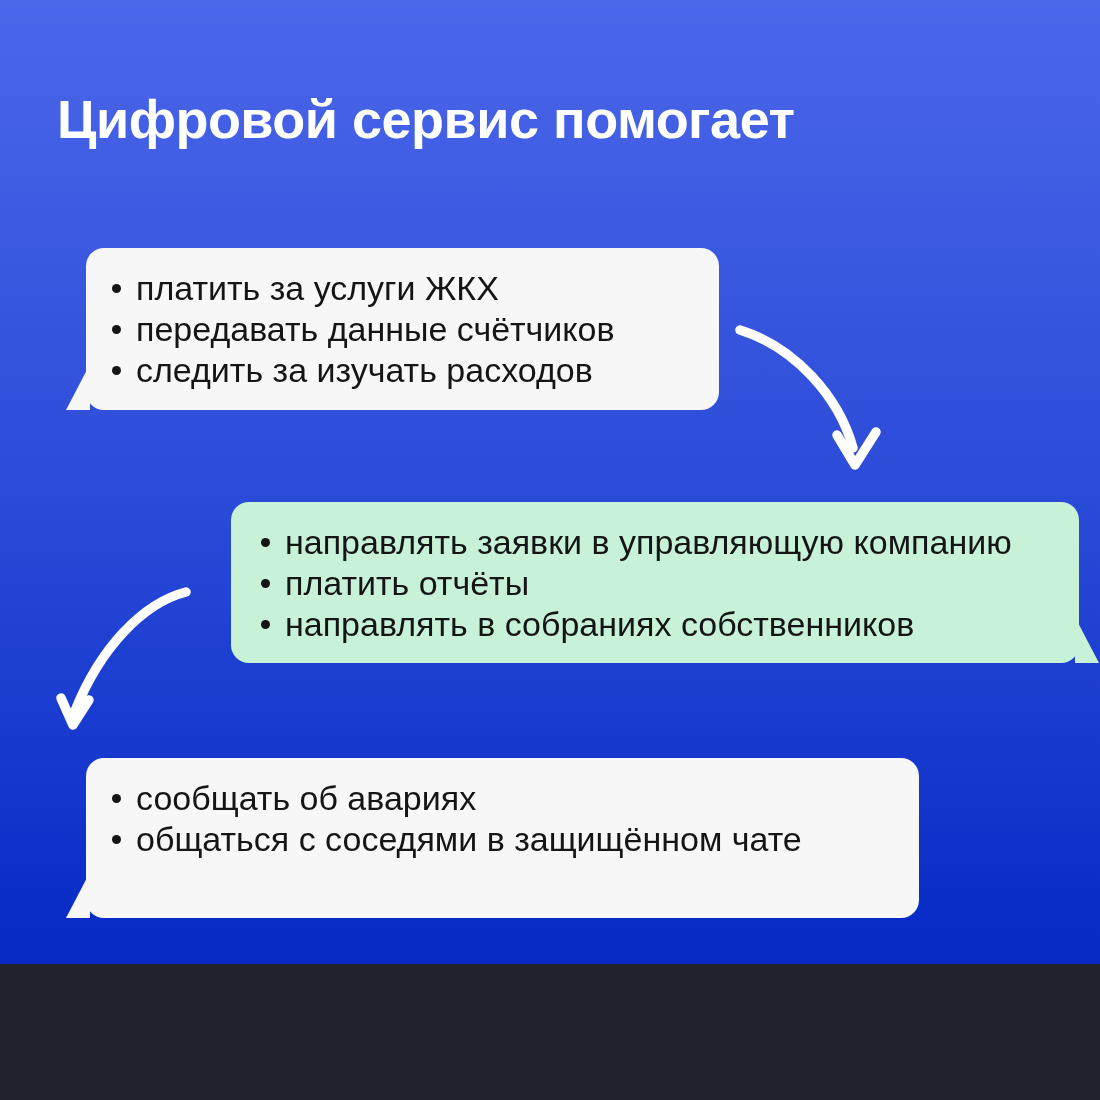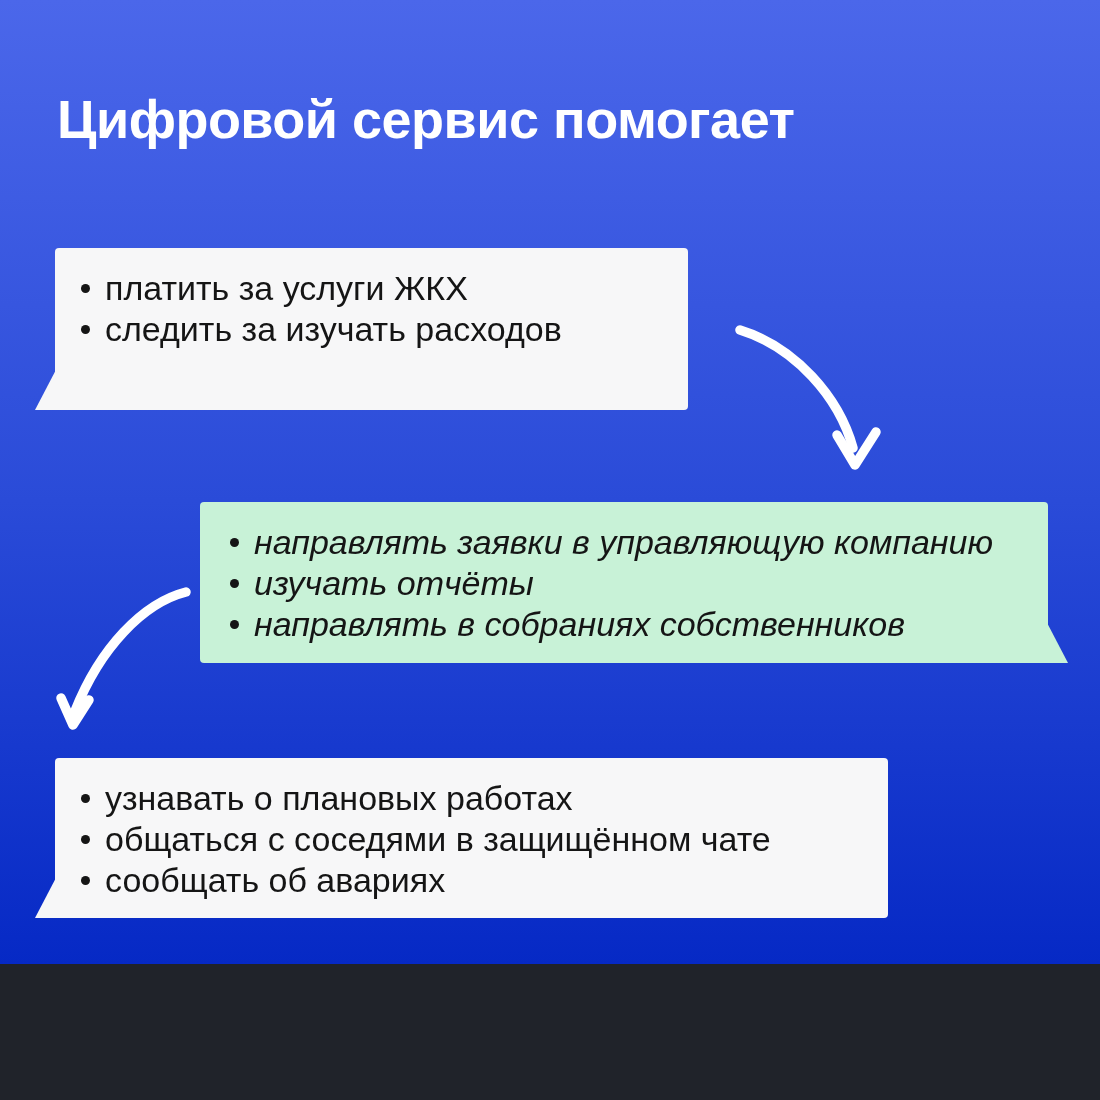--- a/index.html
+++ b/index.html
@@ -27,22 +27,23 @@
     left:57px;top:88px;
     margin:0;
     font-size:54px;
     font-weight:700;
     letter-spacing:-0.5px;
     color:var(--title-color,#fff);
     white-space:nowrap;
   }
   .bubble{
     position:absolute;
-    border-radius:4px;
+    border-radius:18px;
     box-sizing:border-box;
+    margin-left:31px;
   }
   .bubble.white{background:var(--card-white,#F7F7F8);}
   .bubble.green{background:var(--card-green,#C8F2D7);}
   .bubble ul{
     list-style:none;
     margin:0;
     padding:20px 20px 0 22px;
   }
   .bubble li{
     display:flex;
@@ -70,21 +71,21 @@
     clip-path:polygon(100% 0, 100% 100%, 0 100%);
   }
   .tail.right{
     right:-20px;
     clip-path:polygon(0 0, 100% 100%, 0 100%);
   }
   .white .tail{background:var(--card-white,#F7F7F8);}
   .green .tail{background:var(--card-green,#C8F2D7);}
   .card-utilities{left:55px;top:248px;width:633px;height:162px;}
   .card-management{left:200px;top:502px;width:848px;height:161px;}
-  .card-management ul{padding-left:26px;font-style:italic;}
+  .card-management ul{padding-left:26px;}
   .card-community{left:55px;top:758px;width:833px;height:160px;}
   .arrow-svg{position:absolute;overflow:visible;}
   .arrow-svg path{
     fill:none;
     stroke:var(--arrow-color,#fff);
     stroke-width:9.5;
     stroke-linecap:round;
     stroke-linejoin:round;
   }
   #arrow1{left:700px;top:305px;}
@@ -96,59 +97,59 @@
 <div class="canvas">
 
   <h1 class="page-title">Цифровой сервис помогает</h1>
 
   <div class="bubble white card-utilities">
     <ul>
       <li>
           <span>платить за услуги ЖКХ</span>
         </li>
       <li>
+          <span>передавать данные счётчиков</span>
+        </li>
+      <li>
           <span>следить за изучать расходов</span>
         </li>
     </ul>
     <div class="tail left"></div>
   </div>
 
   <svg id="arrow1" class="arrow-svg" width="200" height="190" viewBox="0 0 200 190" aria-hidden="true">
     <path d="M 40 25 C 95 42 139 92 153 143"></path>
     <path d="M 137 130 L 155 160 L 176 127"></path>
   </svg>
 
   <div class="bubble green card-management">
     <ul>
       <li>
           <span>направлять заявки в управляющую компанию</span>
         </li>
       <li>
-          <span>изучать отчёты</span>
+          <span>платить отчёты</span>
         </li>
       <li>
           <span>направлять в собраниях собственников</span>
         </li>
     </ul>
     <div class="tail right"></div>
   </div>
 
   <svg id="arrow2" class="arrow-svg" width="160" height="170" viewBox="0 0 160 170" aria-hidden="true">
     <path d="M 146 22 C 103 33 60 78 35 141"></path>
     <path d="M 21 128 L 33 155 L 49 130"></path>
   </svg>
 
   <div class="bubble white card-community">
     <ul>
       <li>
-          <span>узнавать о плановых работах</span>
+          <span>сообщать об авариях</span>
         </li>
       <li>
           <span>общаться с соседями в защищённом чате</span>
-        </li>
-      <li>
-          <span>сообщать об авариях</span>
         </li>
     </ul>
     <div class="tail left"></div>
   </div>
 
 </div>
 
 </body></html>

